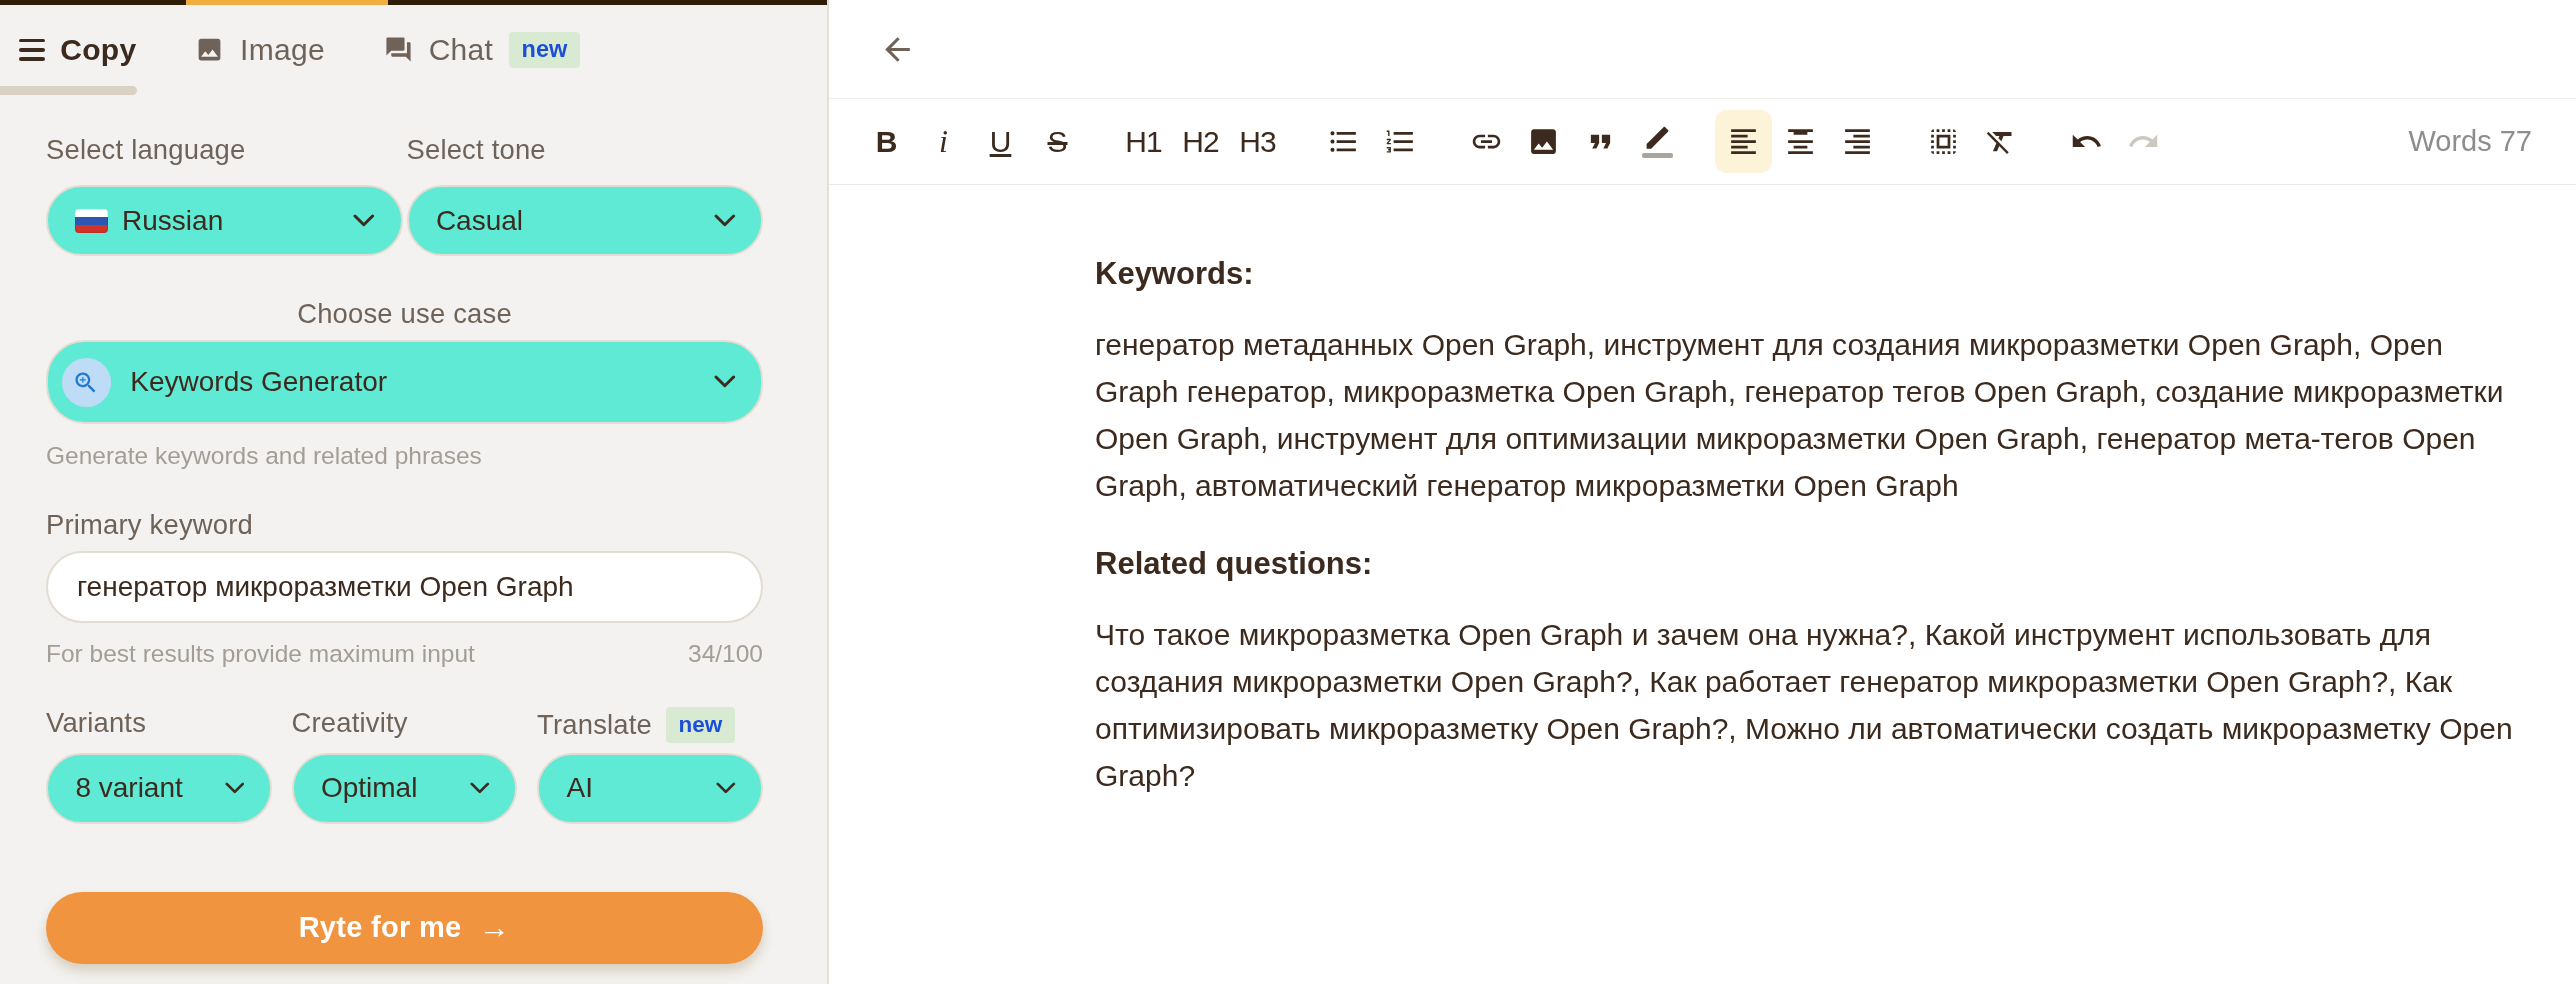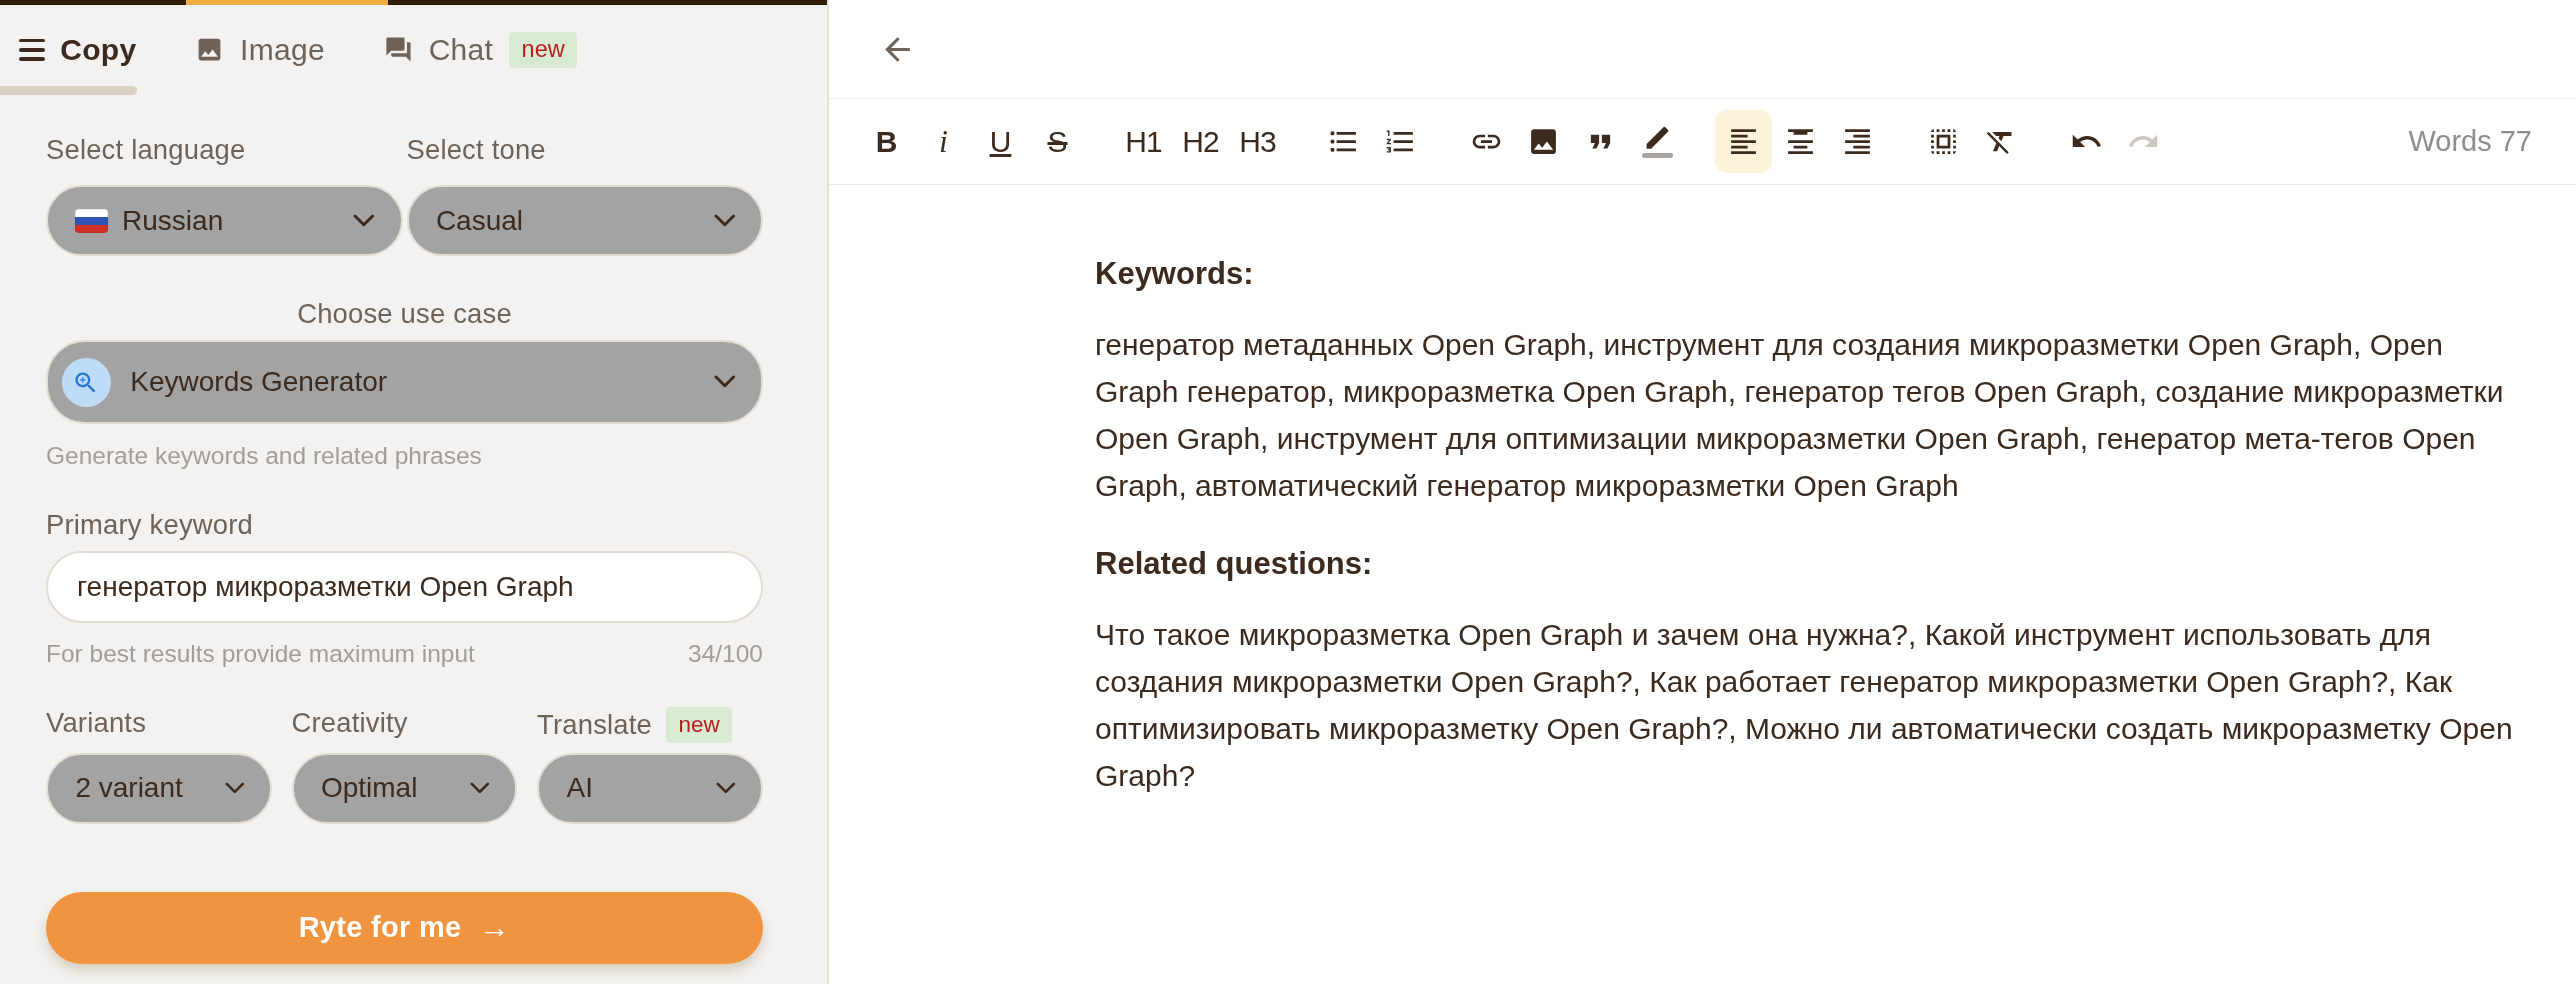--- a/index.html
+++ b/index.html
@@ -31,34 +31,34 @@
   .tab .tab-label { font-size: 30px; color: #6f6258; font-weight: 500; letter-spacing: 0.3px; }
   .tab.active .tab-label { color: #3b2a1d; font-weight: 700; }
   .hamburger { display: inline-flex; flex-direction: column; gap: 5.9px; }
   .hamburger i { display: block; width: 25.5px; height: 3.4px; background: #3b2a1d; border-radius: 2px; }
   .tab svg { display: block; }
   .tab-underline {
     position: absolute; left: 0; bottom: 0;
     width: 137px; height: 8.8px; background: #d9d2c3; border-radius: 0 4.9px 4.9px 0;
   }
   .badge {
-    background: #d9ead3; color: #b91c1c;
-    font-size: 23.5px; padding: 4.9px 12.7px; border-radius: 4px; font-weight: 400;
+    background: #d9ead3; color: #1d4ed8;
+    font-size: 23.5px; padding: 4.9px 12.7px; border-radius: 4px; font-weight: 700;
   }
 
   .form { padding: 0 64px 0 46px; }
   .field-label { font-size: 27.4px; color: #6f6258; font-weight: 500; letter-spacing: 0.2px; }
   .row2 { display: flex; gap: 4px; }
   .row2 > div { flex: 1; }
   .row3 { display: flex; gap: 19.6px; }
   .row3 > div { flex: 1; }
   .lbl-row { display: flex; align-items: center; gap: 13.7px; }
 
   .pill {
-    height: 71px; background: #a3a3a3;
+    height: 71px; background: #5eead4;
     border: 2px solid #e3dcd1; border-radius: 979px;
     display: flex; align-items: center;
     padding: 0 25.5px 0 27.4px; cursor: pointer;
     font-size: 28px; color: #3b2a1d;
   }
   .pill .val { flex: 1; white-space: nowrap; overflow: hidden; }
   .pill .chev { flex-shrink: 0; margin-left: 9.8px; display: flex; }
 
   .flag {
     width: 33px; height: 24.5px; border-radius: 3.9px; margin-right: 13.7px; flex-shrink: 0;
@@ -229,21 +229,21 @@
       <div class="row3 mt40">
         <div class="field-label">Variants</div>
         <div class="field-label">Creativity</div>
         <div class="lbl-row">
           <span class="field-label">Translate</span>
           <span class="badge" style="font-size:22.5px;">new</span>
         </div>
       </div>
       <div class="row3 mt10">
         <div class="pill">
-          <span class="val">2 variant</span>
+          <span class="val">8 variant</span>
           <span class="chev">
             <svg width="19.6" height="12.7" viewBox="0 0 22 14" fill="none">
                 <path d="M2 2 L11 11 L20 2" stroke="#3b2a1d" stroke-width="3" stroke-linecap="round" stroke-linejoin="round"></path>
               </svg>
           </span>
         </div>
         <div class="pill">
           <span class="val">Optimal</span>
           <span class="chev">
             <svg width="19.6" height="12.7" viewBox="0 0 22 14" fill="none">

